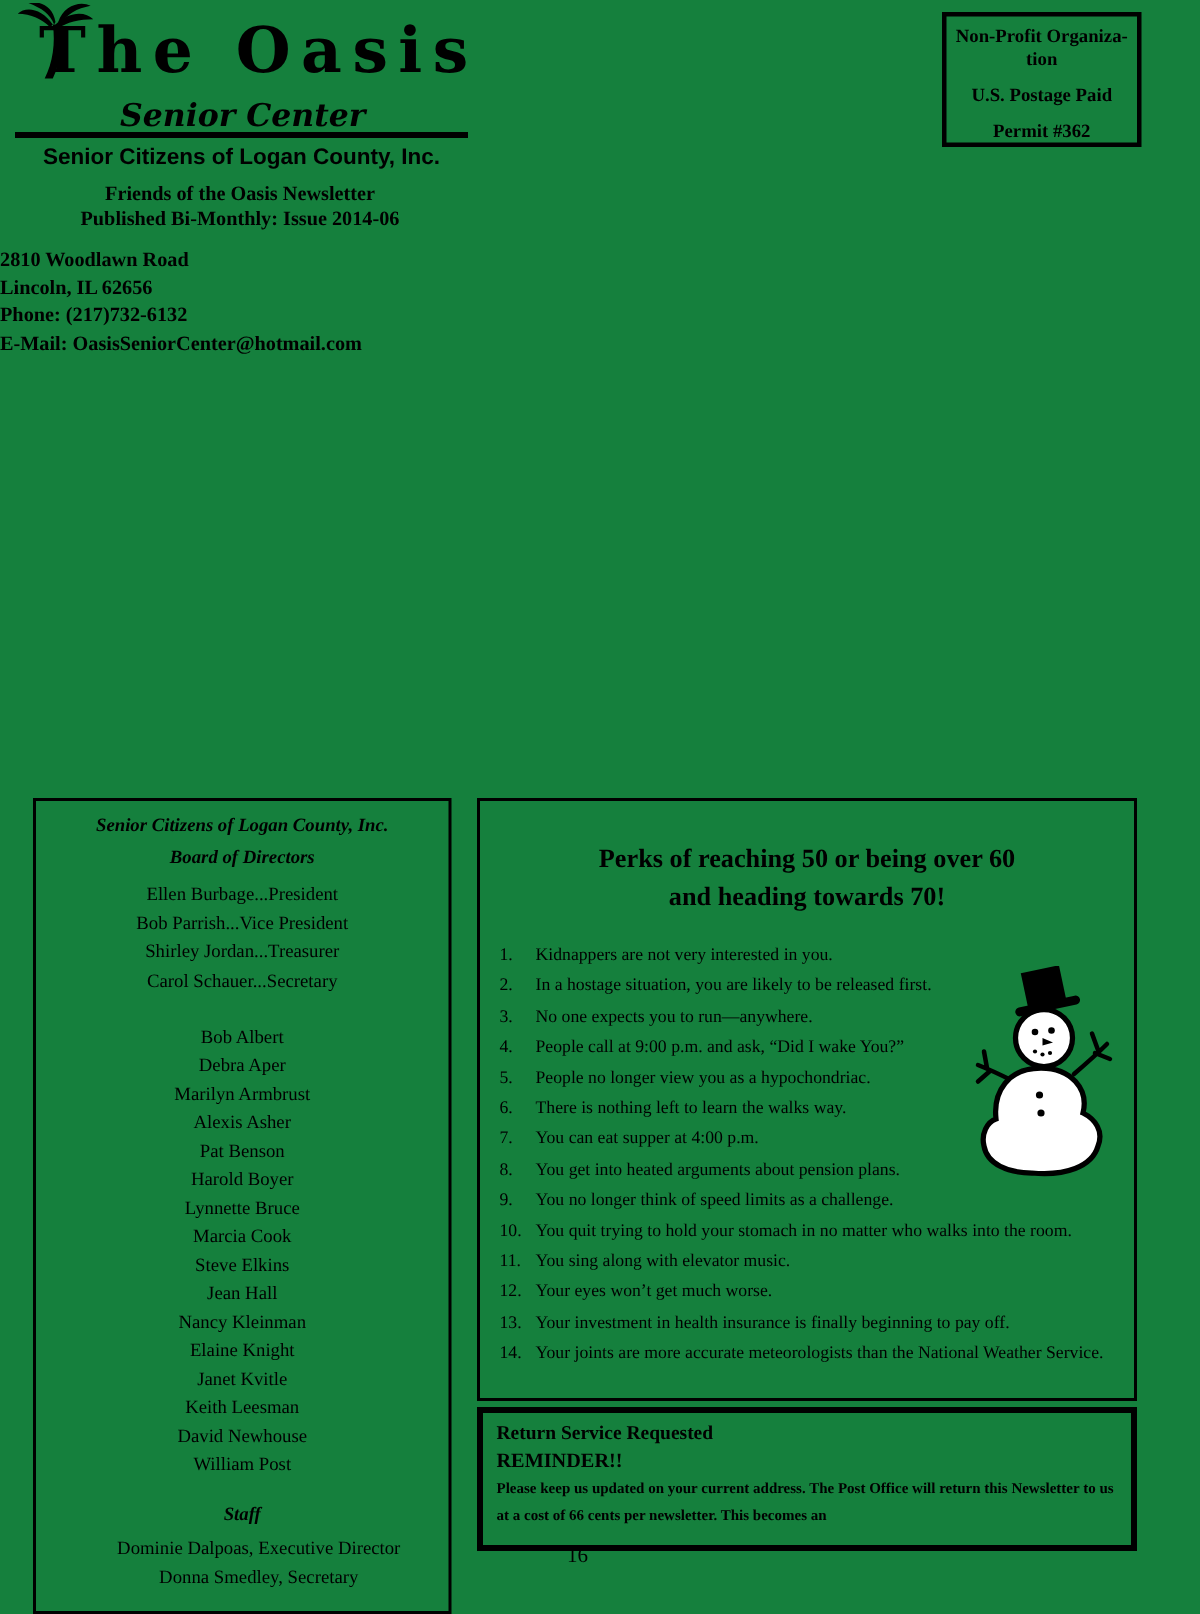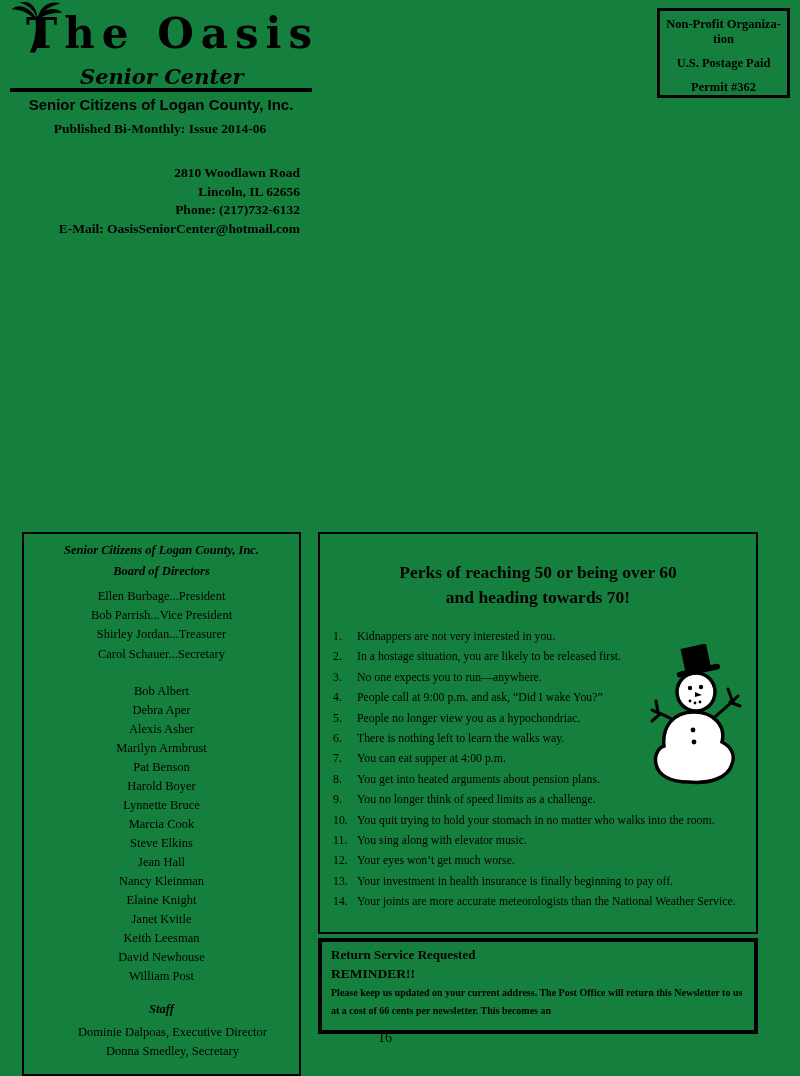--- a/index.html
+++ b/index.html
@@ -28,27 +28,27 @@
   .logo-org {
     margin-top:4px; text-align:center;
     font-family:"Liberation Sans", sans-serif; font-weight:bold; font-size:15px;
   }
 
   .newsletter {
     position:absolute; left:0; top:120px; width:320px; text-align:center;
     font-weight:bold; font-size:13.5px; line-height:17px;
   }
   .address {
-    position:absolute; left:0; top:164px; width:300px; text-align:right;
+    position:absolute; left:0; top:164px; width:300px; text-align:left;
     font-weight:bold; font-size:13.5px; line-height:18.5px;
   }
 
   
   .postage {
-    position:absolute; left:657px; top:8px; width:133px; height:90px;
+    position:absolute; left:628px; top:8px; width:133px; height:90px;
     border:3px solid #000; text-align:center;
     font-weight:bold; font-size:12.5px; line-height:15px; padding-top:6px;
   }
   .postage .gap { margin-top:9px; }
 
   
   .board {
     position:absolute; left:22px; top:532px; width:279px; height:544px;
     border:2px solid #000; text-align:center; font-size:12.5px;
   }
@@ -104,20 +104,21 @@
           <path d="M28,16 C30,30 28,44 22,56 L28,56 C34,44 35,28 33,16 Z"></path>
         </g>
       </svg>
       <div class="logo-text">The Oasis</div>
     </div>
     <div class="logo-script">Senior Center</div>
     <div class="logo-org">Senior Citizens of Logan County, Inc.</div>
   </header>
 
   <div class="newsletter">
+    <div>Friends of the Oasis Newsletter</div>
     <div>Published Bi-Monthly: Issue 2014-06</div>
   </div>
 
   <div class="address">
     <div>2810 Woodlawn Road</div>
     <div>Lincoln, IL 62656</div>
     <div>Phone:  (217)732-6132</div>
     <div>E-Mail:  OasisSeniorCenter@hotmail.com</div>
   </div>
 
@@ -133,22 +134,22 @@
     <div class="board-title">Board of Directors</div>
     <div class="officers">
       <div>Ellen Burbage...President</div>
       <div>Bob Parrish...Vice President</div>
       <div>Shirley Jordan...Treasurer</div>
       <div>Carol Schauer...Secretary</div>
     </div>
     <div class="members">
       <div>Bob Albert</div>
       <div>Debra Aper</div>
+      <div>Marilyn Armbrust</div>
       <div>Alexis Asher</div>
-      <div>Marilyn Armbrust</div>
       <div>Pat Benson</div>
       <div>Harold Boyer</div>
       <div>Lynnette Bruce</div>
       <div>Marcia Cook</div>
       <div>Steve Elkins</div>
       <div>Jean Hall</div>
       <div>Nancy Kleinman</div>
       <div>Elaine Knight</div>
       <div>Janet Kvitle</div>
       <div>Keith Leesman</div>

